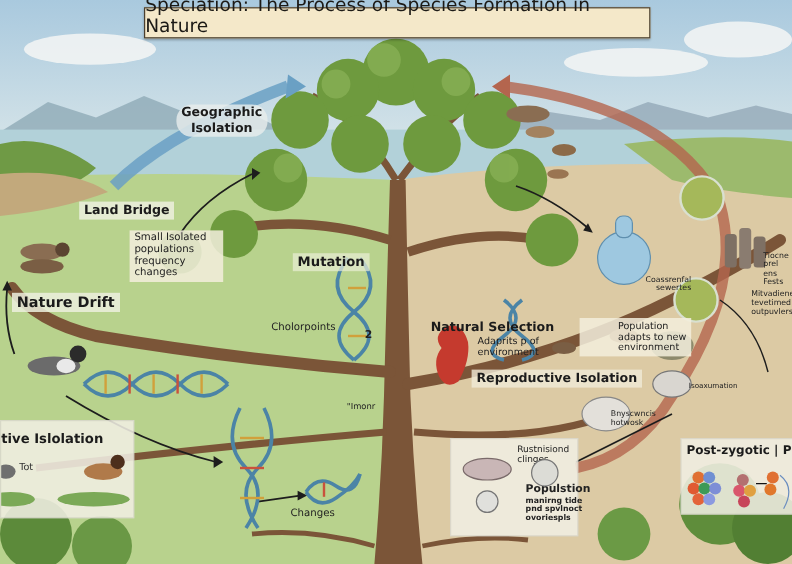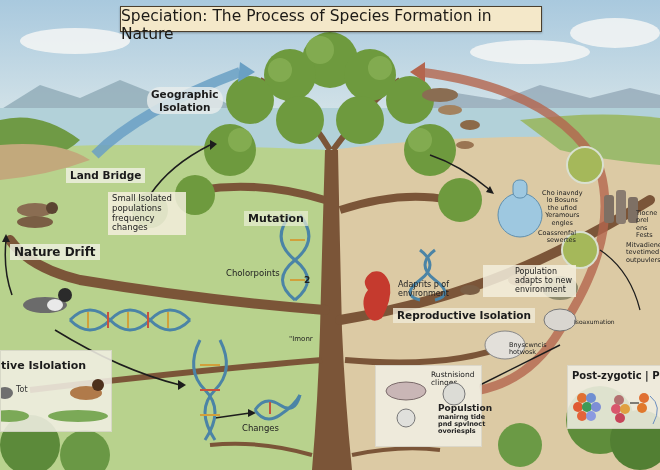--- a/index.html
+++ b/index.html
@@ -1,20 +1,20 @@
 <!DOCTYPE html>
 <html><head>
 <meta charset="utf-8">
 <style>
   html,body{margin:0;padding:0;}
   body{width:660px;height:470px;overflow:hidden;position:relative;font-family:"DejaVu Sans",sans-serif;background:#cfe0e6;}
   .scene{position:absolute;left:0;top:0;width:660px;height:470px;overflow:hidden;}
   .sky{position:absolute;left:0;top:0;width:660px;height:140px;background:linear-gradient(#a9c9de,#dce8ea);}
   .cloud{position:absolute;background:#f4f6f5;border-radius:50%;opacity:.85;}
-  .title-box{position:absolute;left:120px;top:6px;width:420px;height:24px;background:#f4e8c9;border:1.5px solid #4a3f2e;display:flex;align-items:flex-start;justify-content:center;font-size:15.5px;color:#1c1a16;box-shadow:0 1px 2px rgba(0,0,0,.3);}
+  .title-box{position:absolute;left:120px;top:6px;width:420px;height:24px;background:#f4e8c9;border:1.5px solid #4a3f2e;display:flex;align-items:flex-end;justify-content:center;font-size:15.5px;color:#1c1a16;box-shadow:0 1px 2px rgba(0,0,0,.3);}
   .label{position:absolute;background:rgba(236,240,222,.85);color:#1b1b1b;font-weight:bold;padding:1px 4px;line-height:1.2;text-align:center;}
   .small{position:absolute;background:rgba(243,238,221,.85);color:#222;font-size:8.5px;line-height:1.15;padding:2px 4px;}
   .card{position:absolute;background:rgba(240,238,226,.88);border:1px solid rgba(0,0,0,.08);}
   svg{position:absolute;left:0;top:0;}
 </style>
 </head>
 <body>
 
 <div class="scene">
   <div class="sky"></div>
@@ -179,20 +179,21 @@
   <div class="label" style="left:10px;top:244px;font-size:12px;">Nature Drift</div>
 
   <div class="label" style="left:244px;top:211px;font-size:11px;background:rgba(233,238,214,.7);">Mutation</div>
 
   <div class="small" style="left:222px;top:267px;background:transparent;font-size:8.5px;">Cholorpoints</div>
   <div class="small" style="left:300px;top:273px;background:transparent;font-size:9px;font-weight:bold;">2</div>
   <div class="small" style="left:285px;top:333px;background:transparent;font-size:7px;">"Imonr</div>
 
   <div class="small" style="left:238px;top:422px;background:transparent;font-size:8.5px;">Changes</div>
 
+  <div class="label" style="left:355px;top:266px;font-size:10.5px;background:transparent;">Natural Selection</div>
   <div class="small" style="left:394px;top:278px;background:transparent;font-size:8px;">
     <div>Adaprits p of</div>
     <div>environment</div>
   </div>
 
   <div class="small" style="left:483px;top:265px;font-size:8px;padding-left:32px;">
     <div>Population</div>
     <div>adapts to new</div>
     <div>environment</div>
   </div>
@@ -204,27 +205,20 @@
     <div style="position:absolute;left:15px;top:34px;font-size:8px;color:#333;">Tot</div>
     <svg width="110" height="80">
       <ellipse cx="85" cy="42" rx="16" ry="7" fill="#b07a4a"></ellipse>
       <circle cx="97" cy="34" r="6" fill="#4d2f1c"></circle>
       <ellipse cx="77" cy="65" rx="30" ry="6" fill="#7ba957"></ellipse>
       <ellipse cx="8" cy="65" rx="20" ry="6" fill="#7ba957"></ellipse>
       <ellipse cx="4" cy="42" rx="8" ry="6" fill="#6f6f6f"></ellipse>
     </svg>
   </div>
 
-  <div class="small" style="left:538px;top:188px;background:transparent;font-size:6.5px;text-align:center;">
-    <div>Cho inavndy</div>
-    <div>lo Bosuns</div>
-    <div>the ufiod</div>
-    <div>Yeramours</div>
-    <div>engles</div>
-  </div>
   <div class="small" style="left:534px;top:228px;background:transparent;font-size:6.5px;text-align:right;">
     <div>Coassrenfal</div>
     <div>sewertes</div>
   </div>
   <div class="small" style="left:632px;top:208px;background:transparent;font-size:6.5px;">
     <div>Tiocne</div>
     <div>prel ens</div>
     <div>Fests</div>
   </div>
   <div class="small" style="left:622px;top:240px;background:transparent;font-size:6.5px;">

